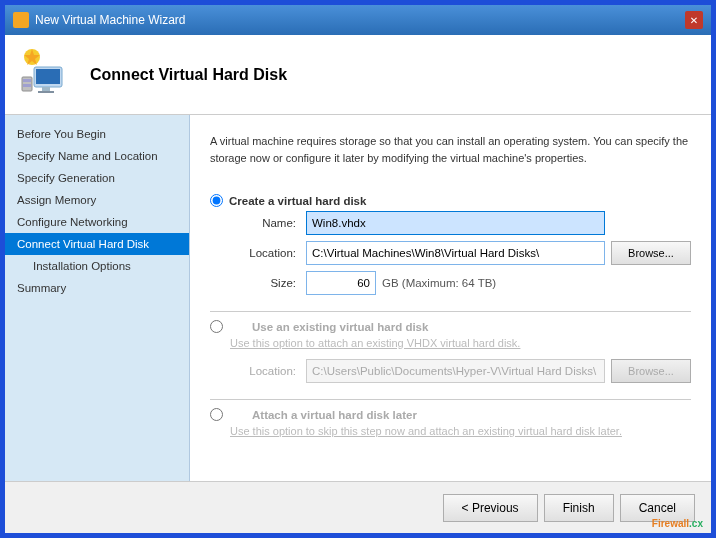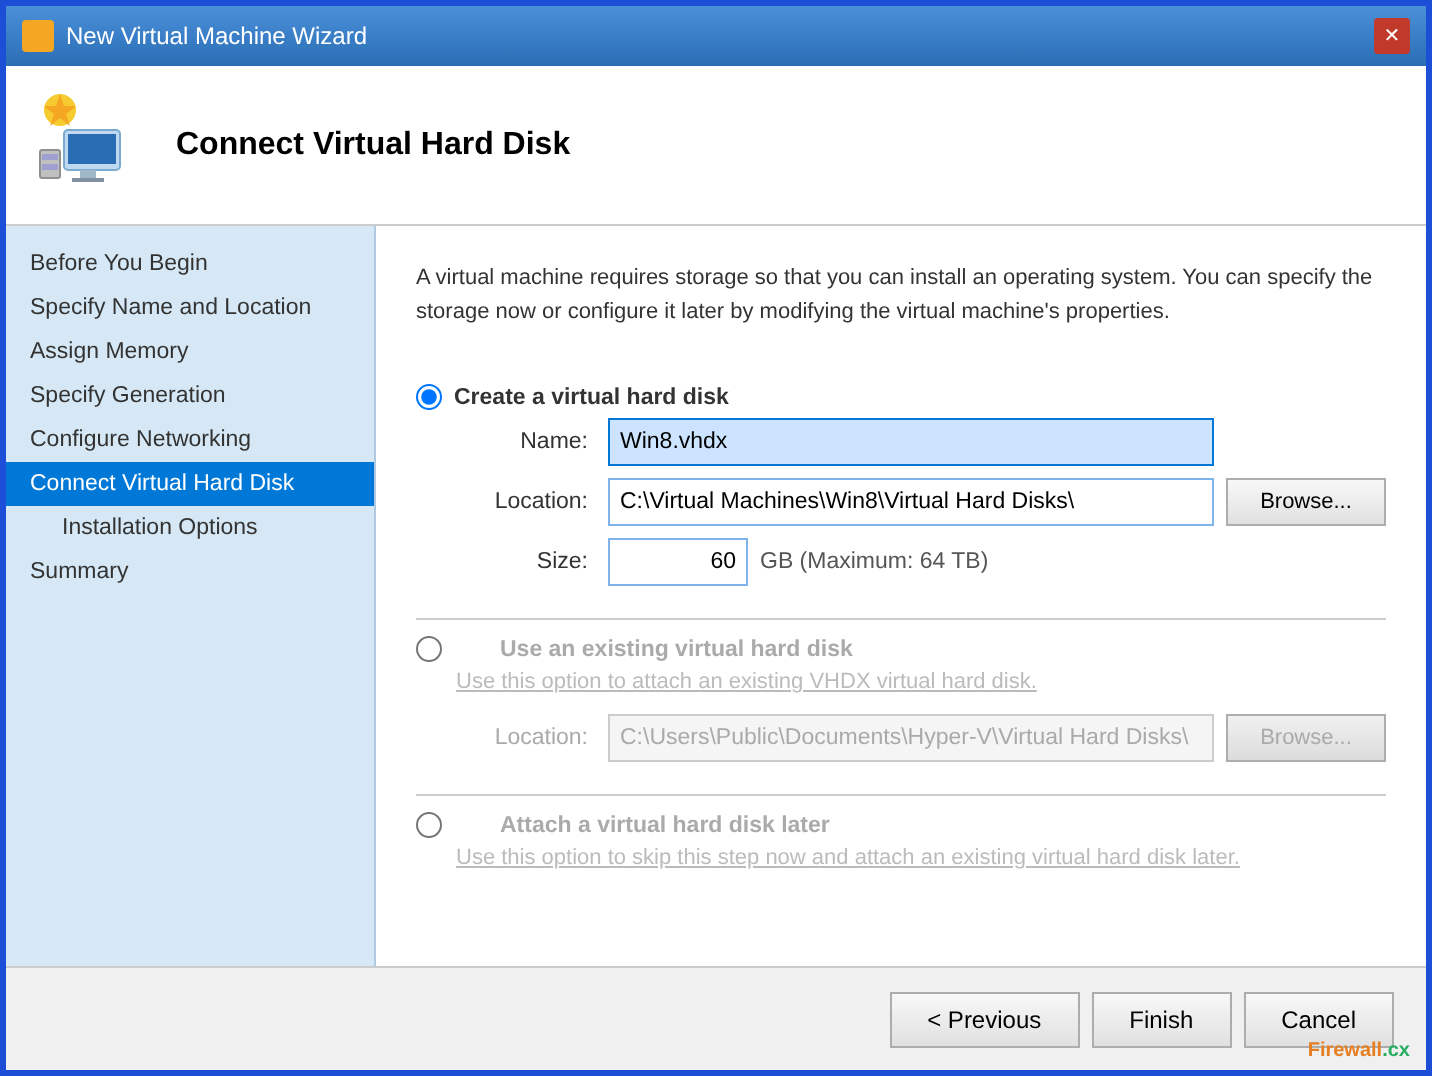--- a/index.html
+++ b/index.html
@@ -11,21 +11,21 @@
       justify-content: center;
       align-items: center;
       width: 716px;
       height: 538px;
       overflow: hidden;
     }
     .window {
       width: 716px;
       height: 538px;
       background: #14b8a6;
-      border: 3px solid #1d4ed8;
+      border: 5px solid #1d4ed8;
       display: flex;
       flex-direction: column;
       box-shadow: 2px 2px 8px rgba(0,0,0,0.5);
     }
     .title-bar {
       background: linear-gradient(to bottom, #4a90d9, #2a6db5);
       color: white;
       padding: 6px 8px;
       display: flex;
       align-items: center;
@@ -310,22 +310,22 @@
     </div>
     <span class="header-title">Connect Virtual Hard Disk</span>
   </div>
 
   <div class="main-body">
 
     <div class="sidebar">
 
     <div class="sidebar-item">Before You Begin</div>
         <div class="sidebar-item">Specify Name and Location</div>
+        <div class="sidebar-item">Specify Generation</div>
         <div class="sidebar-item">Assign Memory</div>
-        <div class="sidebar-item">Specify Generation</div>
         <div class="sidebar-item">Configure Networking</div>
         <div class="sidebar-item active">Connect Virtual Hard Disk</div>
         <div class="sidebar-item sub">Installation Options</div>
         <div class="sidebar-item">Summary</div>
       </div>
 
     <div class="content">
       <p class="description">A virtual machine requires storage so that you can install an operating system. You can specify the storage now or configure it later by modifying the virtual machine's properties.</p>
 
       <div class="option-group">

